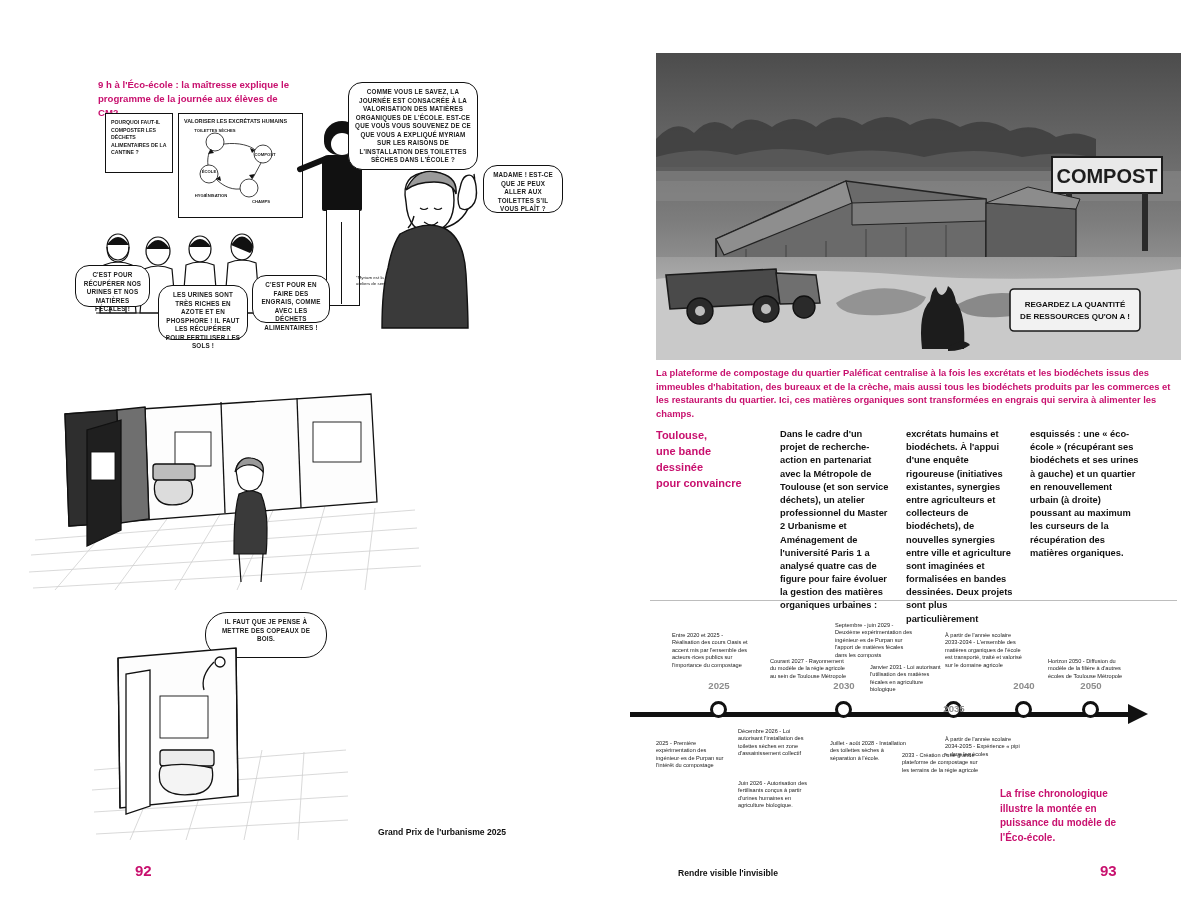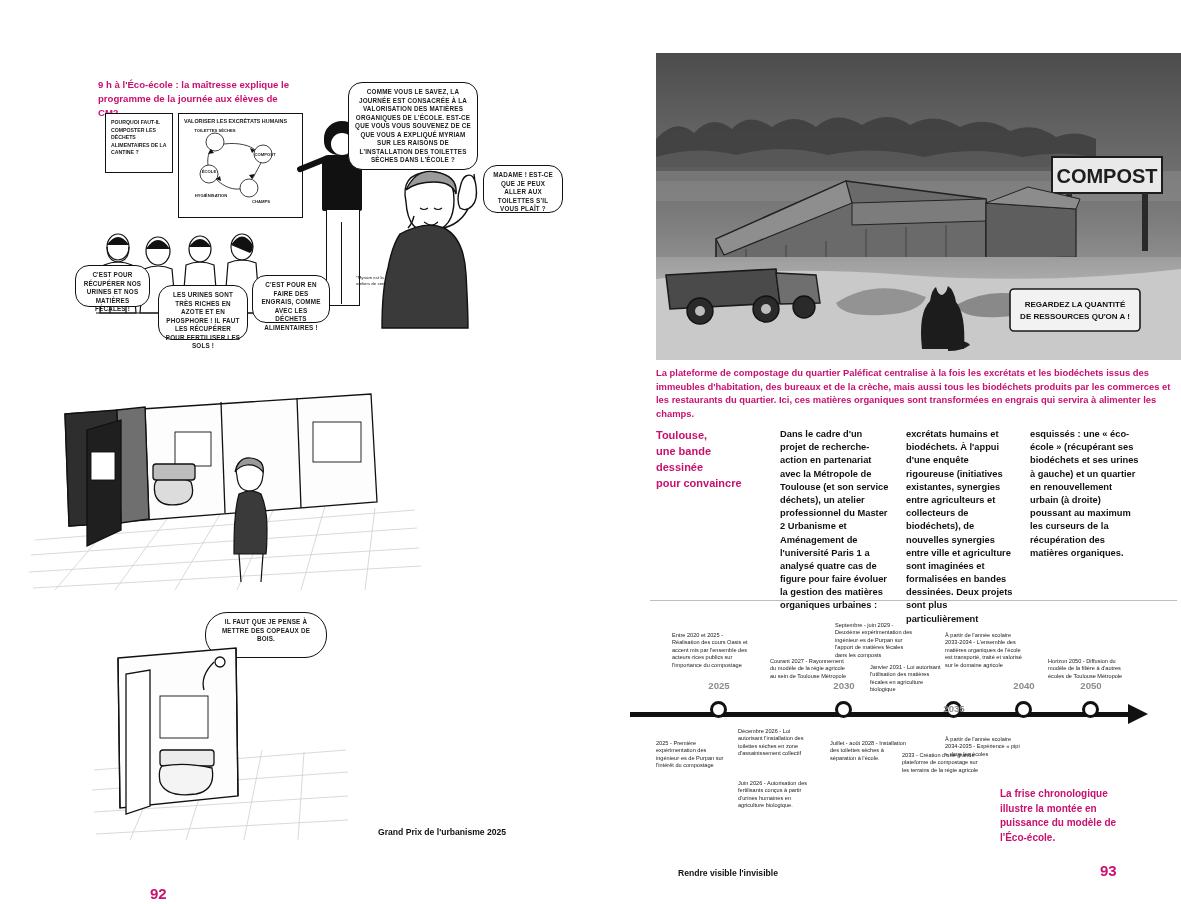--- a/index.html
+++ b/index.html
@@ -117,22 +117,22 @@
   }
   #caption-toilets {
     position: absolute; left: 448px; top: 430px; width: 120px;
     font-size: 9.4px; line-height: 1.45; color: #c8106e; font-weight: 700;
   }
   #caption-sawdust {
     position: absolute; left: 310px; top: 703px; width: 150px;
     font-size: 9.4px; line-height: 1.45; color: #c8106e; font-weight: 700;
   }
   #folio-left {
-    position: absolute; left: 150px; top: 862px;
-    font-size: 15px; font-weight: 700; color: #c8106e; margin-top: 23px;
+    position: absolute; left: 135px; top: 862px;
+    font-size: 15px; font-weight: 700; color: #c8106e;
   }
   #footer-left {
     position: absolute; left: 378px; top: 827px;
     font-size: 8.6px; font-weight: 700; color: #111;
   }
 
   
   #right-page { position: absolute; left: 590px; top: 0; width: 591px; height: 904px; }
 
   #photo {

